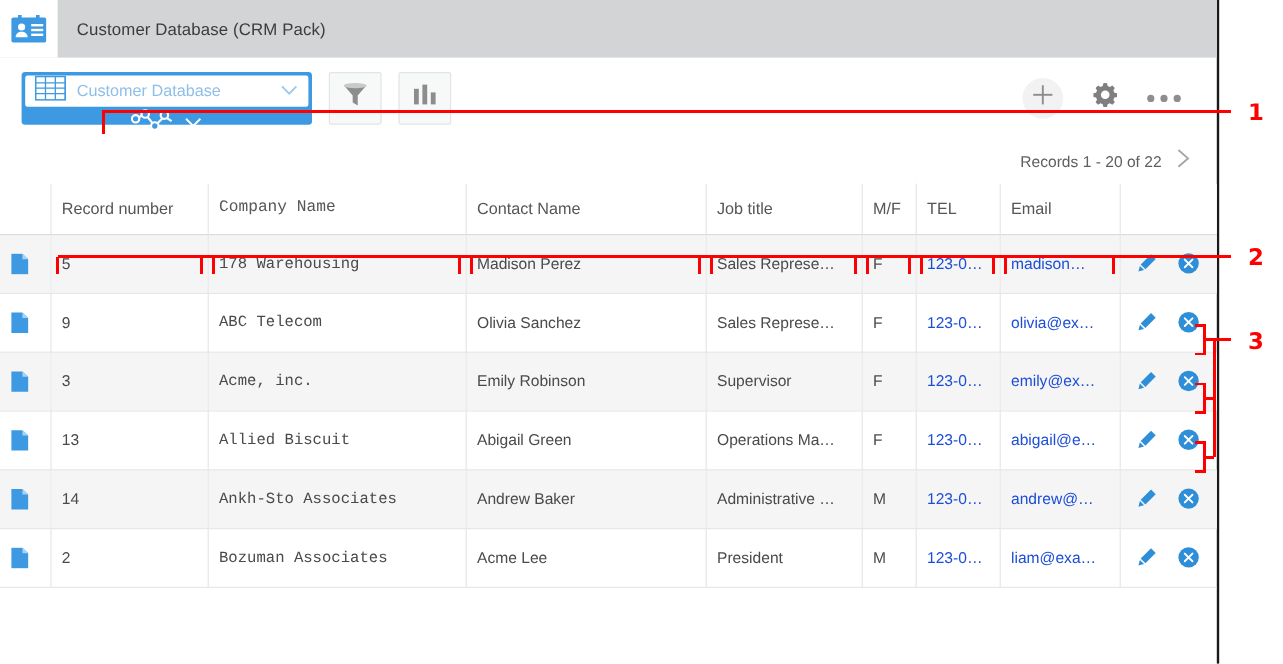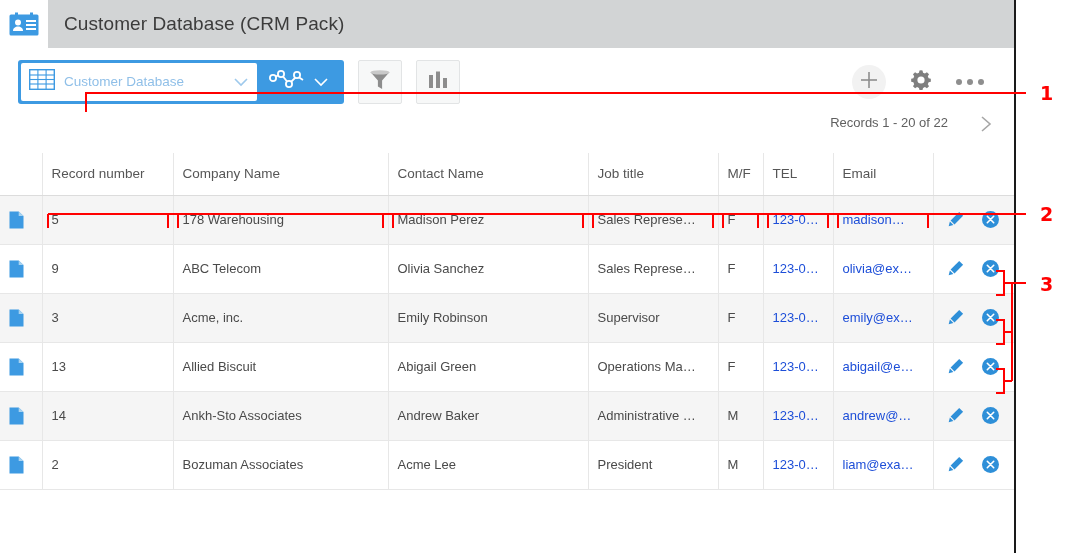--- a/index.html
+++ b/index.html
@@ -23,21 +23,21 @@
   .titlebar{
     height:48px;background:#d2d4d5;display:flex;align-items:center;
     position:relative;
   }
   .app-icon-wrap{
     width:48px;height:48px;background:#ffffff;
     display:flex;align-items:center;justify-content:center;flex:0 0 48px;
   }
   .app-icon{width:30px;height:24px;display:block;}
   .title-text{
-    margin-left:16px;font-size:19px;color:#3c3c3c;letter-spacing:.1px;
+    margin-left:16px;font-size:14px;color:#3c3c3c;letter-spacing:.1px;
     white-space:nowrap;
   }
 
   
   .breadcrumb{
     height:45px;background:#ffffff;display:flex;align-items:center;
     border-bottom:1px solid #e4e4e4;position:relative;
   }
   .home-ico{width:42px;display:flex;align-items:center;justify-content:center;}
   .crumb-sep{
@@ -59,21 +59,21 @@
     font-style:italic;font-size:15px;color:#8c8c8c;
   }
 
   
   .toolbar{
     height:67px;display:flex;align-items:center;padding:0 18px;
     position:relative;
   }
   .view-select{
     height:44px;display:flex;align-items:center;
-    background:#3d9ae2;border-radius:3px;padding:3px;box-sizing:border-box;
+    background:#3d9ae2;border-radius:3px;padding:3px;box-sizing:border-box;flex-direction:column;
   }
   .view-field{
     height:38px;width:236px;background:#fff;border-radius:2px;
     display:flex;align-items:center;padding:0 8px;box-sizing:border-box;
   }
   .grid-ico{width:26px;height:21px;flex:0 0 26px;}
   .view-label{
     font-size:13.5px;color:#8fbfe8;margin-left:9px;flex:1;white-space:nowrap;
   }
   .chev{width:16px;height:10px;flex:0 0 16px;}
@@ -88,22 +88,22 @@
   .toolbar-right{margin-left:auto;display:flex;align-items:center;gap:22px;padding-right:12px;}
   .circle-add{
     width:34px;height:34px;border-radius:50%;background:#f2f2f2;
     display:flex;align-items:center;justify-content:center;
   }
   .dots{display:flex;gap:5px;align-items:center;}
   .dots i{width:6px;height:6px;border-radius:50%;background:#8e8e8e;display:block;}
 
   
   .recbar{
-    height:38px;display:flex;justify-content:flex-end;
-    padding-right:22px;gap:32px;
+    height:38px;display:flex;align-items:center;justify-content:flex-end;
+    padding-right:22px;gap:12px;
   }
   .rec-text{font-size:13px;color:#5f5f5f;white-space:nowrap;}
   .rec-next{width:12px;height:18px;}
 
   
   table.grid{
     width:1016px;border-collapse:collapse;table-layout:fixed;
     font-size:13px;color:#4a4a4a;
   }
   table.grid th,table.grid td{
@@ -115,21 +115,21 @@
     box-sizing:border-box;
   }
   table.grid th{
     height:42px;font-weight:normal;color:#565656;font-size:13.5px;
     vertical-align:middle;border-bottom:1px solid #dcdcdc;background:#fff;
   }
   table.grid td{height:49px;vertical-align:middle;}
   tr.alt td{background:#f5f5f5;}
   .c-doc{width:42px;}
   .c-rec{width:131px;}
-  .c-comp{width:215px;}
+  .c-comp{width:215px;font-family:Liberation Mono, monospace;}
   .c-cont{width:200px;}
   .c-job{width:130px;}
   .c-mf{width:45px;margin-left:24px;}
   .c-tel{width:70px;}
   .c-mail{width:100px;}
   .c-act{width:83px;border-right:none !important;}
   td.c-doc,th.c-doc{padding:0;text-align:center;}
   .doc-ico{width:15px;height:18px;display:inline-block;vertical-align:middle;}
   .lnk{color:#1d4ed8;}
   .acts{display:flex;align-items:center;gap:18px;padding-left:4px;}

